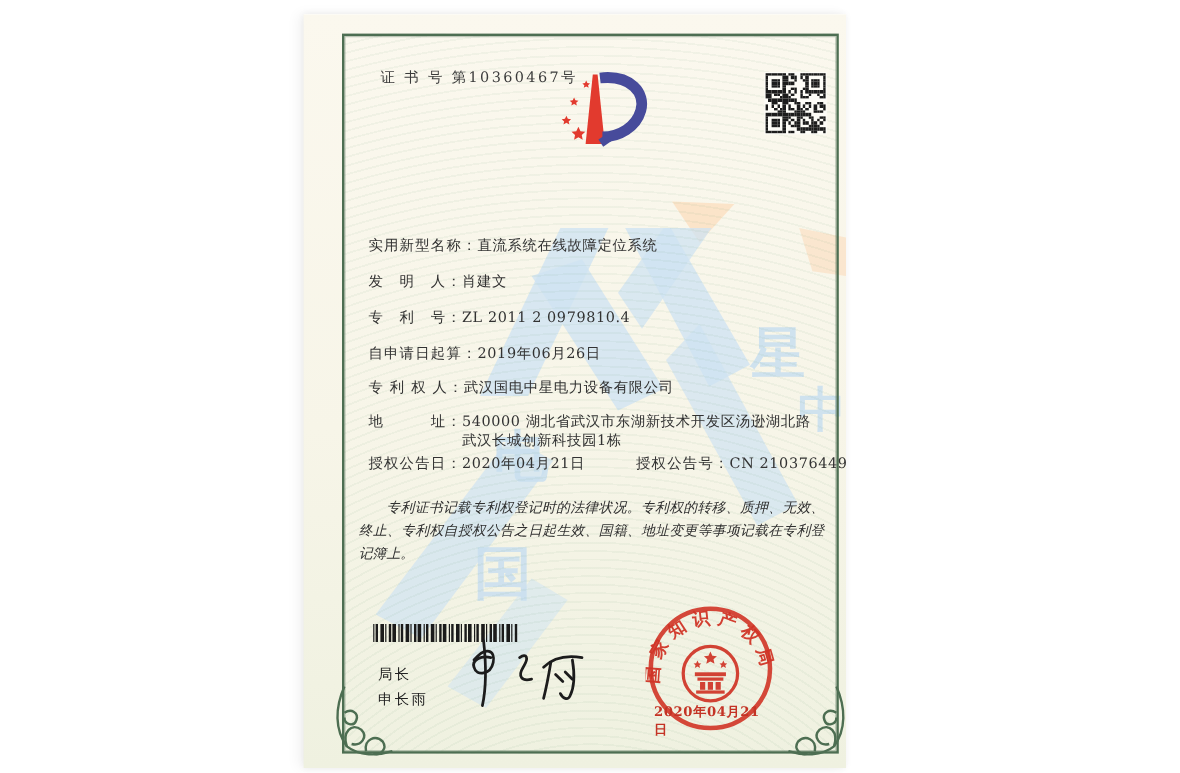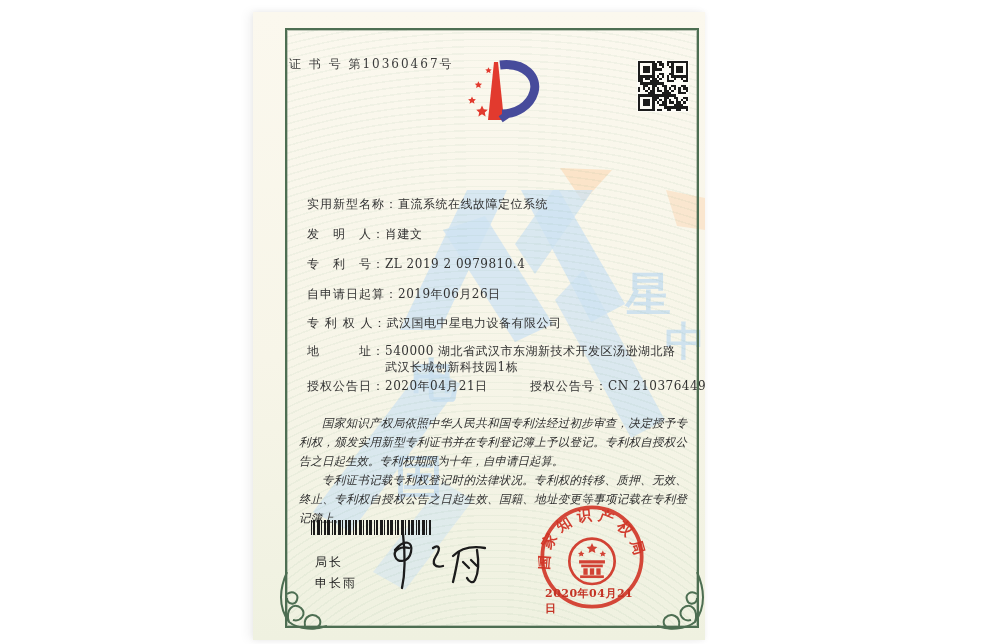--- a/index.html
+++ b/index.html
@@ -24,21 +24,21 @@
   .border-frame{
     position:absolute;left:32px;top:16px;width:414px;height:600px;
     border:2px solid #4d6e52;
     box-shadow:inset 0 0 0 1px rgba(77,110,82,0.35);
     box-sizing:border-box;
   }
   
   .watermark{position:absolute;left:0;top:0;width:452px;height:628px;pointer-events:none;}
   .wm-char{position:absolute;color:#c9dff0;font-weight:bold;font-family:"DejaVu Sans",sans-serif;opacity:0.85;}
   
-  .cert-no{position:absolute;left:36px;top:44px;font-size:12px;letter-spacing:2px;color:#3b3b3b;}
+  .cert-no{position:absolute;left:64px;top:44px;font-size:12px;letter-spacing:2px;color:#3b3b3b;}
   .logo{position:absolute;left:189px;top:44px;}
   .qr{position:absolute;left:384px;top:48px;width:52px;height:52px;background:#fdfcf7;
       display:grid;grid-template-columns:repeat(21,1fr);grid-template-rows:repeat(21,1fr);padding:1px;box-sizing:border-box;}
   .qr div{background:transparent;}
   .qr div.d{background:#1c1c1c;}
   .title{
     position:absolute;left:32px;top:130px;width:414px;text-align:center;
     font-size:27px;font-weight:bold;color:#111;letter-spacing:7px;
   }
   
@@ -571,39 +571,38 @@
 
 
   <div class="fields">
     <div class="frow" style="top:184px;">
       <span class="lab">实用新型名称：</span><span class="val">直流系统在线故障定位系统</span>
     </div>
     <div class="frow" style="top:214px;">
       <span class="lab">发　明　人：</span><span class="val">肖建文</span>
     </div>
     <div class="frow" style="top:244px;">
-      <span class="lab">专　利　号：</span><span class="val">ZL 2019 2 0979810.4</span>
+      <span class="lab">专　利　号：</span><span class="val">ZL 2011 2 0979810.4</span>
     </div>
     <div class="frow" style="top:274px;">
       <span class="lab">自申请日起算：</span><span class="val">2019年06月26日</span>
     </div>
     <div class="frow" style="top:303px;">
       <span class="lab">专 利 权 人：</span><span class="val">武汉国电中星电力设备有限公司</span>
     </div>
     <div class="frow" style="top:331px;">
       <span class="lab" style="vertical-align:top;">地　　　址：</span><span class="val addr-val">540000 湖北省武汉市东湖新技术开发区汤逊湖北路武汉长城创新科技园1栋</span>
     </div>
     <div class="frow" style="top:366px;width:380px;">
       <span><span class="lab">授权公告日：</span><span class="val">2020年04月21日</span></span>
       <span class="pair2"><span class="lab">授权公告号：</span><span class="val">CN 210376449 U</span></span>
     </div>
   </div>
 
   <div class="body-text">
-    <p>国家知识产权局依照中华人民共和国专利法经过初步审查，决定授予专利权，颁发实用新型专利证书并在专利登记簿上予以登记。专利权自授权公告之日起生效。专利权期限为十年，自申请日起算。</p>
     <p>专利证书记载专利权登记时的法律状况。专利权的转移、质押、无效、终止、专利权自授权公告之日起生效、国籍、地址变更等事项记载在专利登记簿上。</p>
   </div>
 
   <div class="barcode" id="barcode">
       <span style="width: 1px;"></span>
       <i style="width: 1px;"></i>
       <span style="width: 2px;"></span>
       <i style="width: 2px;"></i>
       <span style="width: 3px;"></span>
       <i style="width: 1px;"></i>

